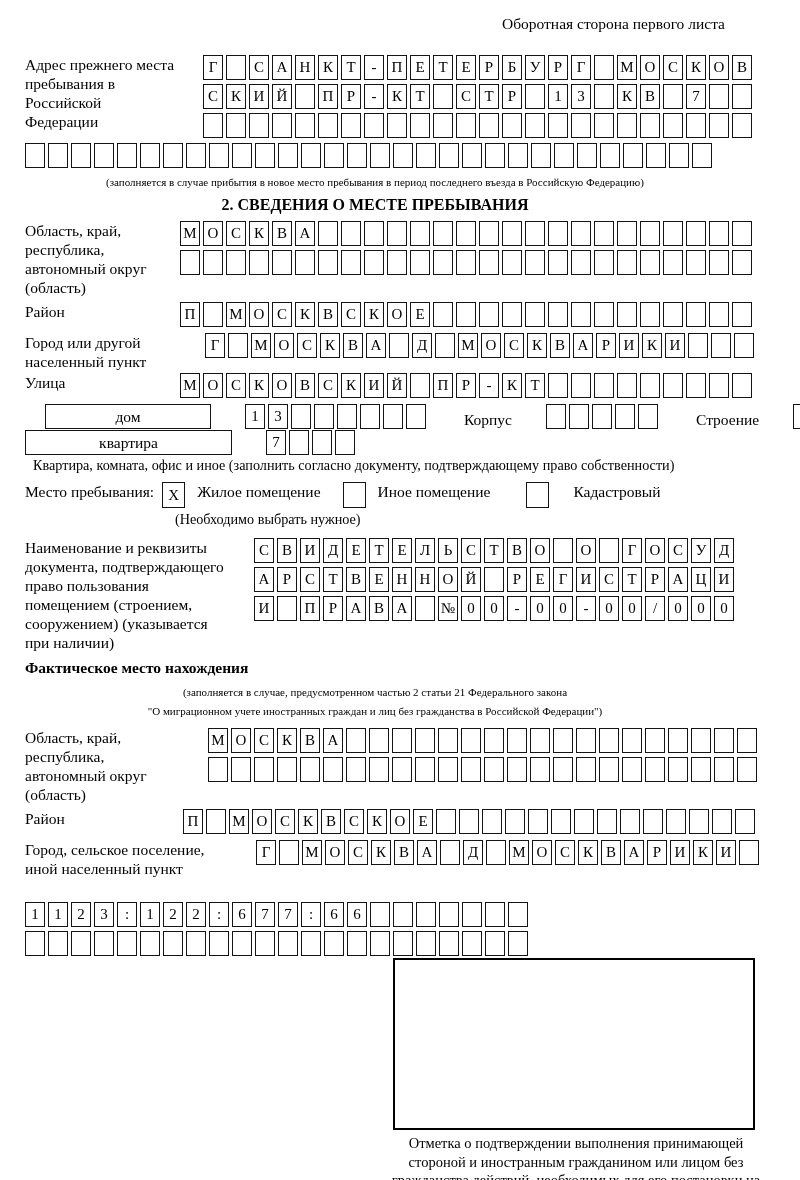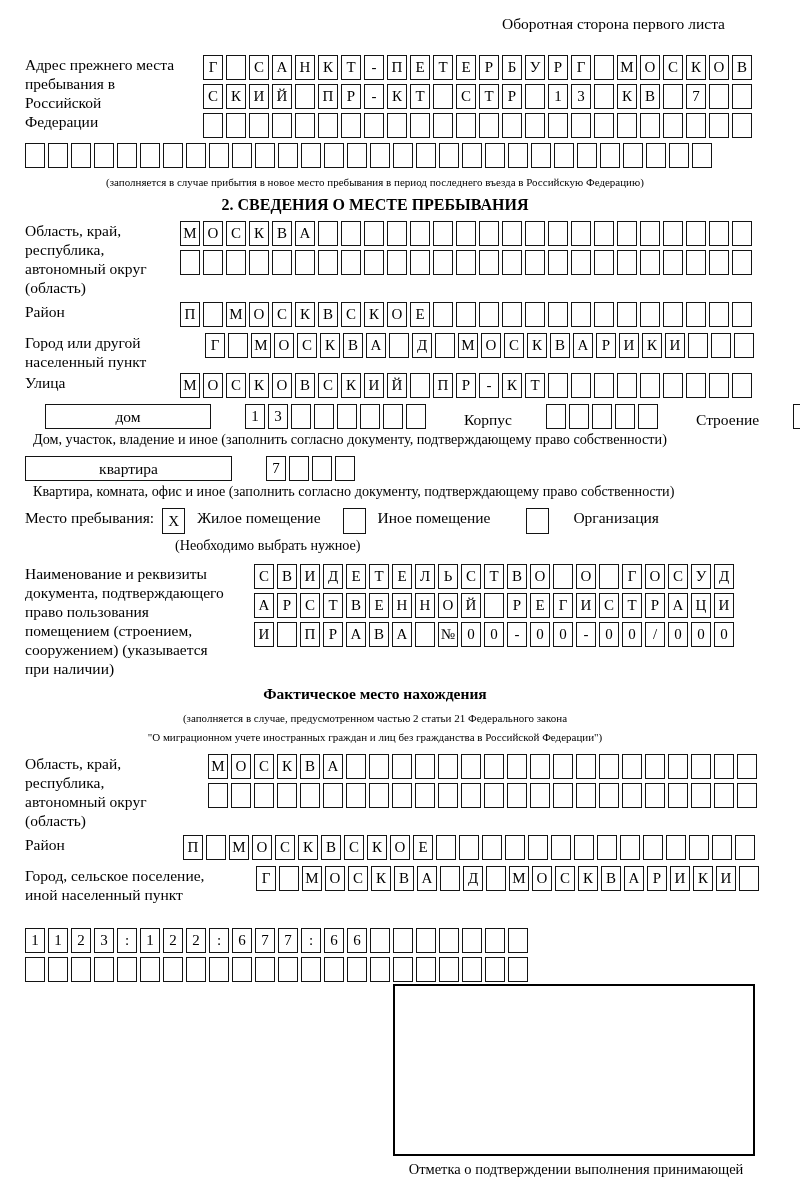--- a/index.html
+++ b/index.html
@@ -24,21 +24,21 @@
   .boxrow{display:flex;gap:3px;flex:none;}
   .cbox{
     display:inline-flex;flex:none;
     width:18px;height:23px;
     border:1.5px solid #141414;
     align-items:center;justify-content:center;
     font-size:15px;background:#fff;
   }
   .note{font-size:11px;text-align:center;margin-bottom:3px;}
   .sec-title{font-weight:bold;font-size:16px;text-align:center;margin:2px 0 7px 0;}
-  .sub-title{font-weight:bold;font-size:15.5px;text-align:center;margin:6px 0 6px 0;}
+  .sub-title{font-weight:bold;font-size:15.5px;margin:6px 0 6px 0;}
   .wbox{
     flex:none;border:1.5px solid #141414;height:23px;
     display:flex;align-items:center;justify-content:center;font-size:15.5px;
   }
   .caption{font-size:14.2px;text-align:left;padding-left:8px;margin:1px 0 7px 0;}
   .chkline{display:flex;align-items:flex-start;margin-bottom:1px;}
   .chkline .cbox{width:21px;height:24px;margin:0 0 0 8px;}
   .optlbl{margin-left:12px;}
   .chk-note{font-size:14.2px;margin:2px 0 9px 150px;}
   .mt22{margin-top:22px;}
@@ -353,21 +353,20 @@
         <span class="cbox"></span>
       </div>
     <div class="lbl" style="padding:0 6px 0 10px;">Строение</div>
     <div class="boxrow">
         <span class="cbox">1</span>
         <span class="cbox"></span>
         <span class="cbox"></span>
         <span class="cbox"></span>
       </div>
   </div>
-  <div class="caption">Дом, участок, владение и иное (заполнить согласно документу, подтверждающему право собственности)</div>
 
   <div class="line" style="margin-bottom:1px;align-items:flex-start;">
     <div class="wbox" style="width:205px;">квартира</div>
     <div class="boxrow" style="margin-left:6px;">
         <span class="cbox">7</span>
         <span class="cbox"></span>
         <span class="cbox"></span>
         <span class="cbox"></span>
       </div>
   </div>
@@ -379,21 +378,21 @@
         <span class="cbox">X</span>
       </span>
     <span class="optlbl">Жилое помещение</span>
     <span class="boxrow" style="margin-left:14px;">
         <span class="cbox"></span>
       </span>
     <span class="optlbl">Иное помещение</span>
     <span class="boxrow" style="margin-left:28px;">
         <span class="cbox"></span>
       </span>
-    <span class="optlbl" style="margin-left:24px;">Организация</span>
+    <span class="optlbl" style="margin-left:24px;">Кадастровый</span>
   </div>
   <div class="chk-note">(Необходимо выбрать нужное)</div>
 
   <div class="line gap6">
     <div class="lbl w201">Наименование и реквизиты документа, подтверждающего право пользования помещением (строением, сооружением) (указывается при наличии)</div>
     <div class="rows">
       <div class="boxrow">
           <span class="cbox">С</span>
           <span class="cbox">В</span>
           <span class="cbox">И</span>

